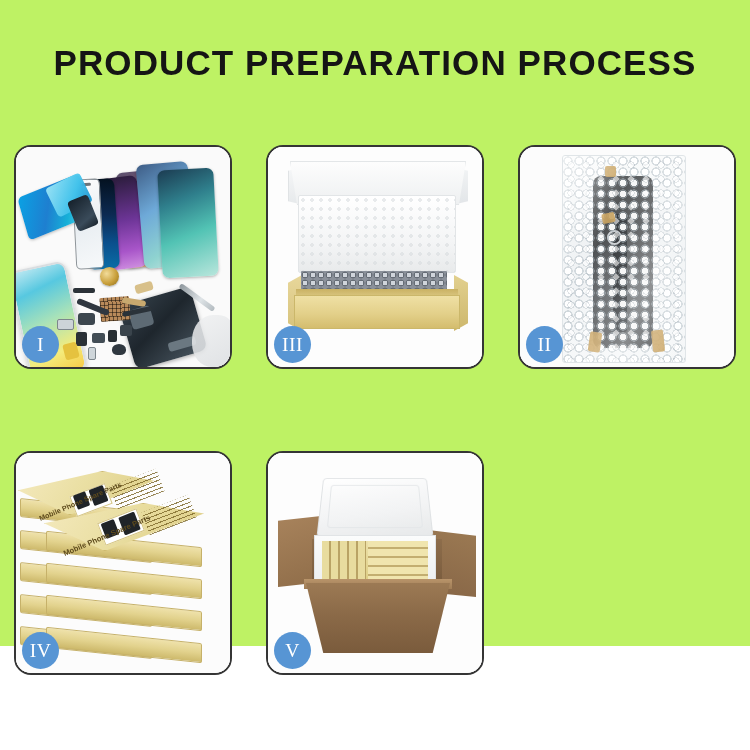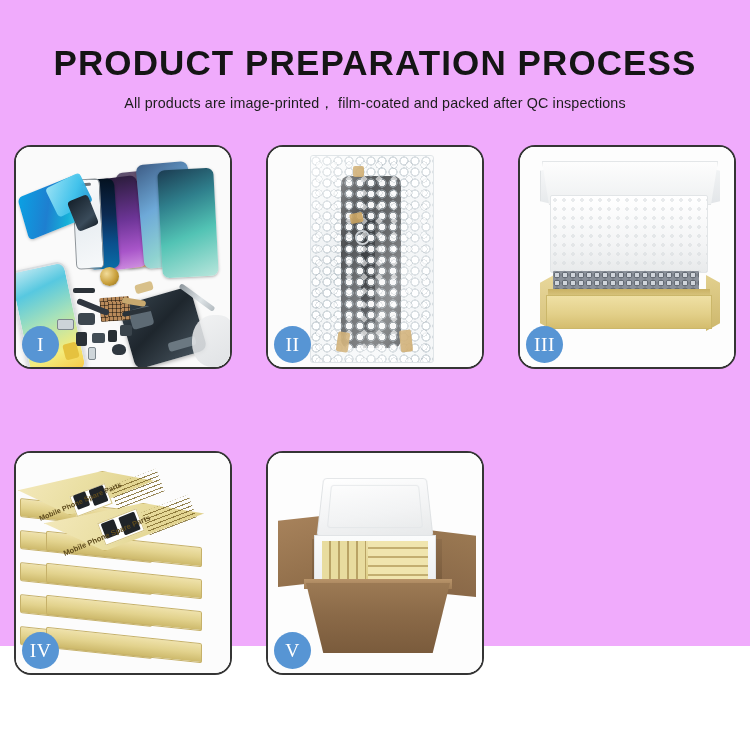--- a/index.html
+++ b/index.html
@@ -9,21 +9,21 @@
     height: 750px;
     background: #ffffff;
     font-family: "Liberation Sans", sans-serif;
     overflow: hidden;
   }
 
   #page {
     position: relative;
     width: 750px;
     height: 646px;
-    background: #f0abfc;
+    background: #bef264;
   }
 
   
   #header { position: absolute; left: 0; top: 0; width: 750px; text-align: center; }
 
   #title {
     margin-top: 44px;
     font-size: 35px;
     font-weight: 700;
     letter-spacing: 1.1px;
@@ -474,21 +474,20 @@
   .p6-tape.b { left: 46px; top: 162px; width: 16px; height: 19px; transform: skewY(19deg); }
 
 </style>
 </head>
 <body>
 
 <div id="page">
 
   <div id="header">
     <div id="title">PRODUCT PREPARATION PROCESS</div>
-    <div id="subtitle">All products are image-printed， film-coated and packed after QC inspections</div>
   </div>
 
   <div id="grid">
 
     <div class="card">
       <div class="photo">
         <div class="p1-bg"></div>
         <div class="p1-ph c"></div>
         <div class="p1-ph d"></div>
         <div class="p1-ph e"></div>
@@ -517,57 +516,57 @@
         <div class="p1-part s11"></div>
         <div class="p1-part s12"></div>
         <div class="p1-tool"></div>
         <div class="p1-hand"></div>
       </div>
       <div class="badge">I</div>
     </div>
 
     <div class="card">
       <div class="photo">
+        <div class="p3-bg"></div>
+        <div class="p3-lidleft"></div>
+        <div class="p3-lidright"></div>
+        <div class="p3-lidback"></div>
+        <div class="p3-foam">
+          <div class="p3-foamtex"></div>
+        </div>
+        <div class="p3-boxleft"></div>
+        <div class="p3-boxright"></div>
+        <div class="p3-bubble"></div>
+        <div class="p3-boxinner"></div>
+        <div class="p3-boxfront"></div>
+      </div>
+      <div class="badge">III</div>
+    </div>
+
+    <div class="card">
+      <div class="photo">
         <div class="p2-bg"></div>
         <div class="p2-bag">
           <div class="p2-screen"></div>
           <div class="p2-flexstrip"></div>
           <div class="p2-conn"></div>
           <div class="p2-bubbles"></div>
           <div class="p2-bubbles2"></div>
           <div class="p2-tape t1"></div>
           <div class="p2-tape t2"></div>
           <div class="p2-tape t3"></div>
           <div class="p2-tape t4"></div>
           <div class="p2-sheen"></div>
         </div>
       </div>
       <div class="badge">II</div>
     </div>
 
     <div class="card">
       <div class="photo">
-        <div class="p3-bg"></div>
-        <div class="p3-lidleft"></div>
-        <div class="p3-lidright"></div>
-        <div class="p3-lidback"></div>
-        <div class="p3-foam">
-          <div class="p3-foamtex"></div>
-        </div>
-        <div class="p3-boxleft"></div>
-        <div class="p3-boxright"></div>
-        <div class="p3-bubble"></div>
-        <div class="p3-boxinner"></div>
-        <div class="p3-boxfront"></div>
-      </div>
-      <div class="badge">III</div>
-    </div>
-
-    <div class="card">
-      <div class="photo">
         <div class="p4-bg"></div>
         <div class="p4-stack">
           <div class="p4-slab e5"></div>
           <div class="p4-slab f4"></div>
           <div class="p4-slab e4"></div>
           <div class="p4-slab f3"></div>
           <div class="p4-slab e3"></div>
           <div class="p4-slab f2"></div>
           <div class="p4-slab e2"></div>
           <div class="p4-slab f1"></div>

